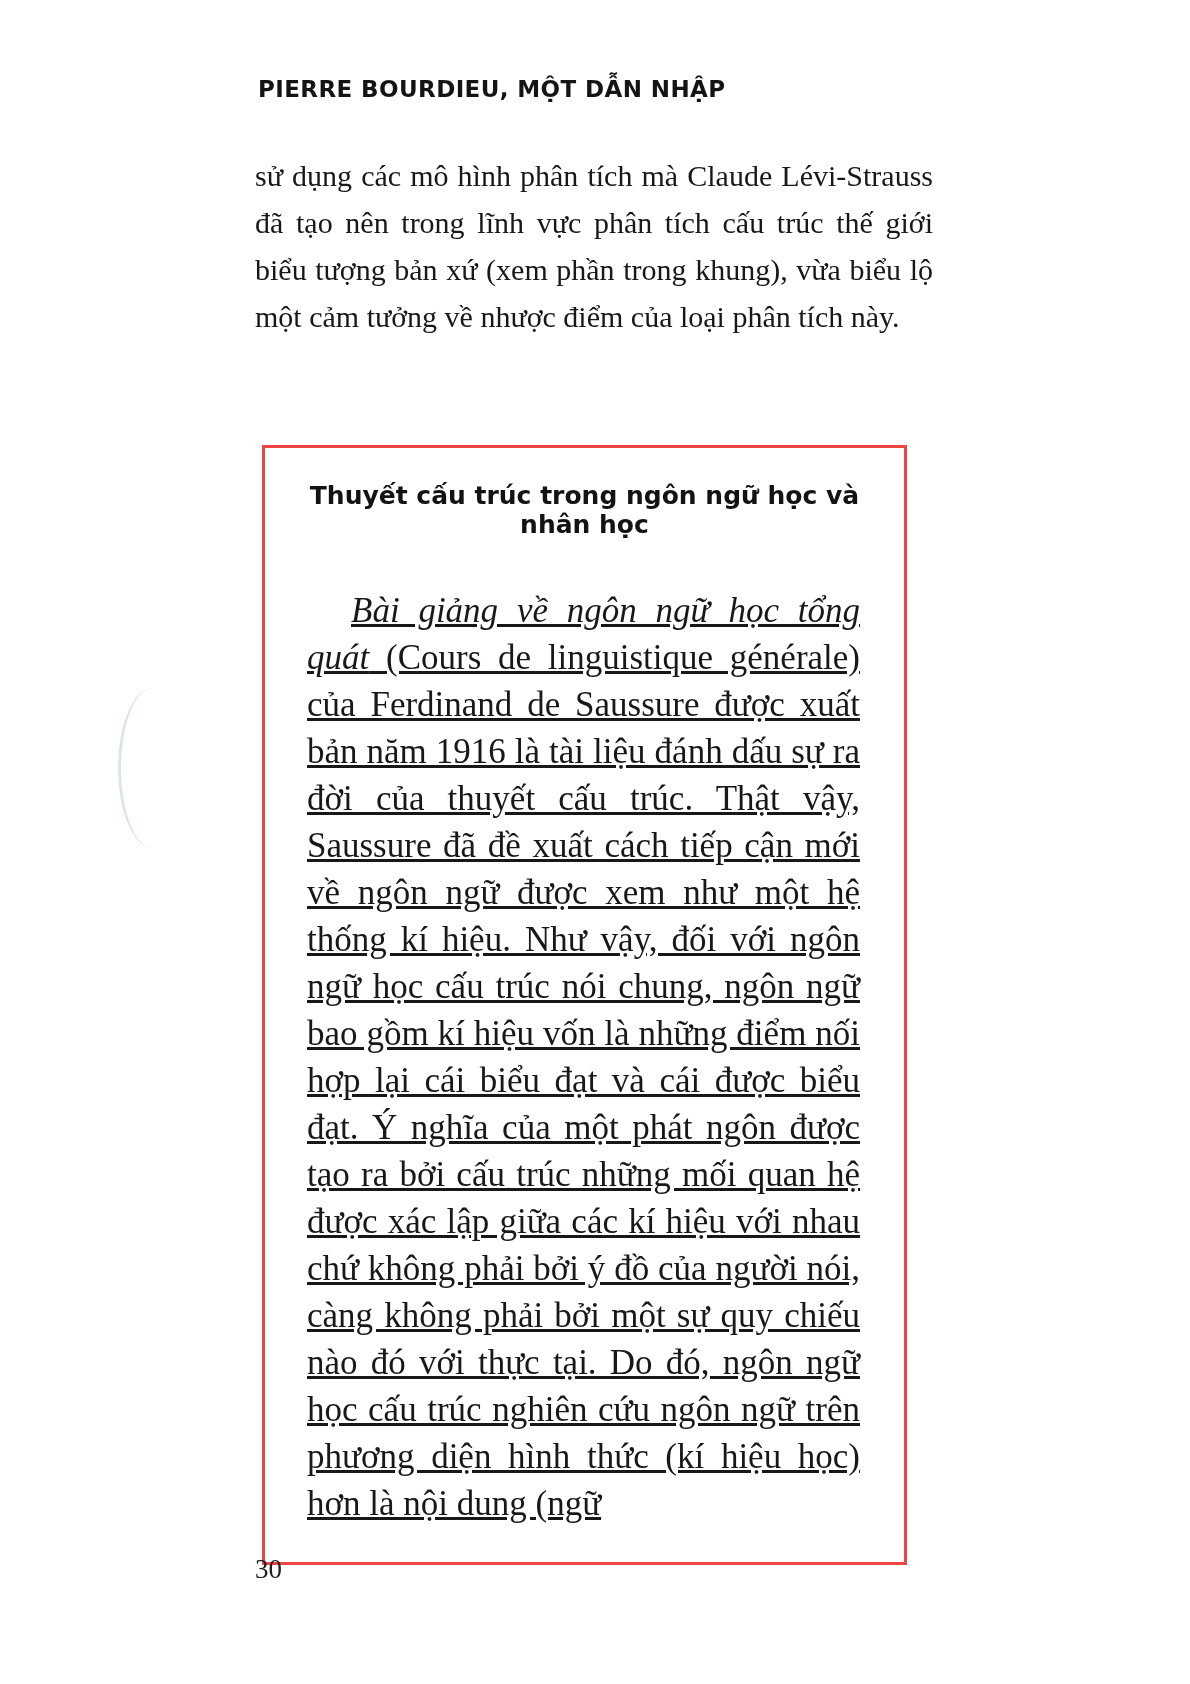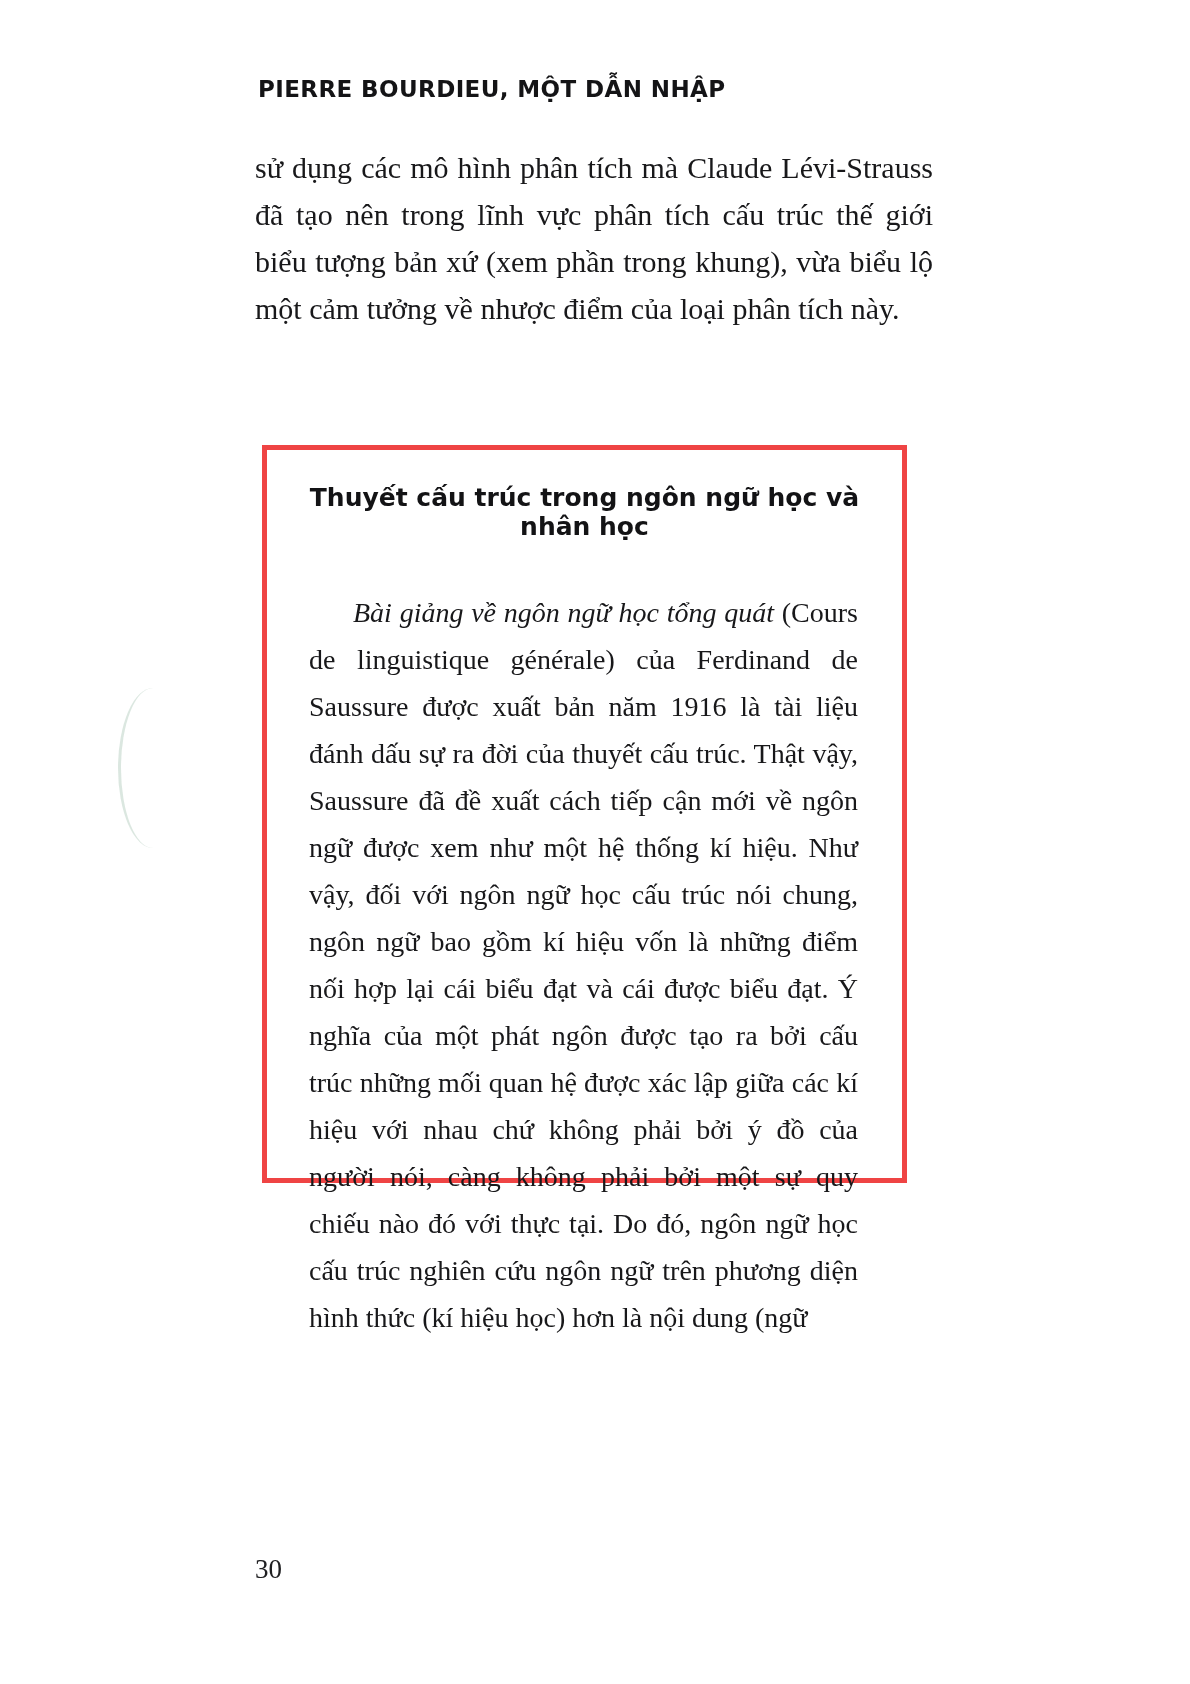--- a/index.html
+++ b/index.html
@@ -20,52 +20,53 @@
     font-family: "DejaVu Sans", sans-serif;
     font-weight: bold;
     font-size: 23px;
     letter-spacing: 0.4px;
     color: #141416;
     white-space: nowrap;
   }
   .intro-paragraph {
     position: absolute;
     left: 255px;
-    top: 144px;
+    top: 152px;
     width: 678px;
     font-size: 30px;
     line-height: 47px;
     text-align: justify;
     color: #18181a;
   }
   .text-box {
     position: absolute;
     left: 262px;
     top: 445px;
     width: 645px;
-    height: 738px;
-    border: 5px solid #ef4444;
+    height: 1120px;
+    border: 3px solid #ef4444;
     background: #ffffff;
   }
   .box-title {
     margin-top: 33px;
     padding: 0 20px;
     text-align: center;
     font-family: "DejaVu Sans", sans-serif;
     font-weight: bold;
     font-size: 25px;
     color: #131315;
   }
   .box-paragraph {
     margin: 48px 44px 0 42px;
-    font-size: 28px;
+    font-size: 35px;
     line-height: 47px;
     text-align: justify;
     text-indent: 44px;
     color: #18181a;
+    text-decoration: underline;
   }
   .box-paragraph .lead-italic {
     font-style: italic;
   }
   .page-number {
     position: absolute;
     left: 255px;
     top: 1554px;
     font-size: 27px;
     color: #202022;

